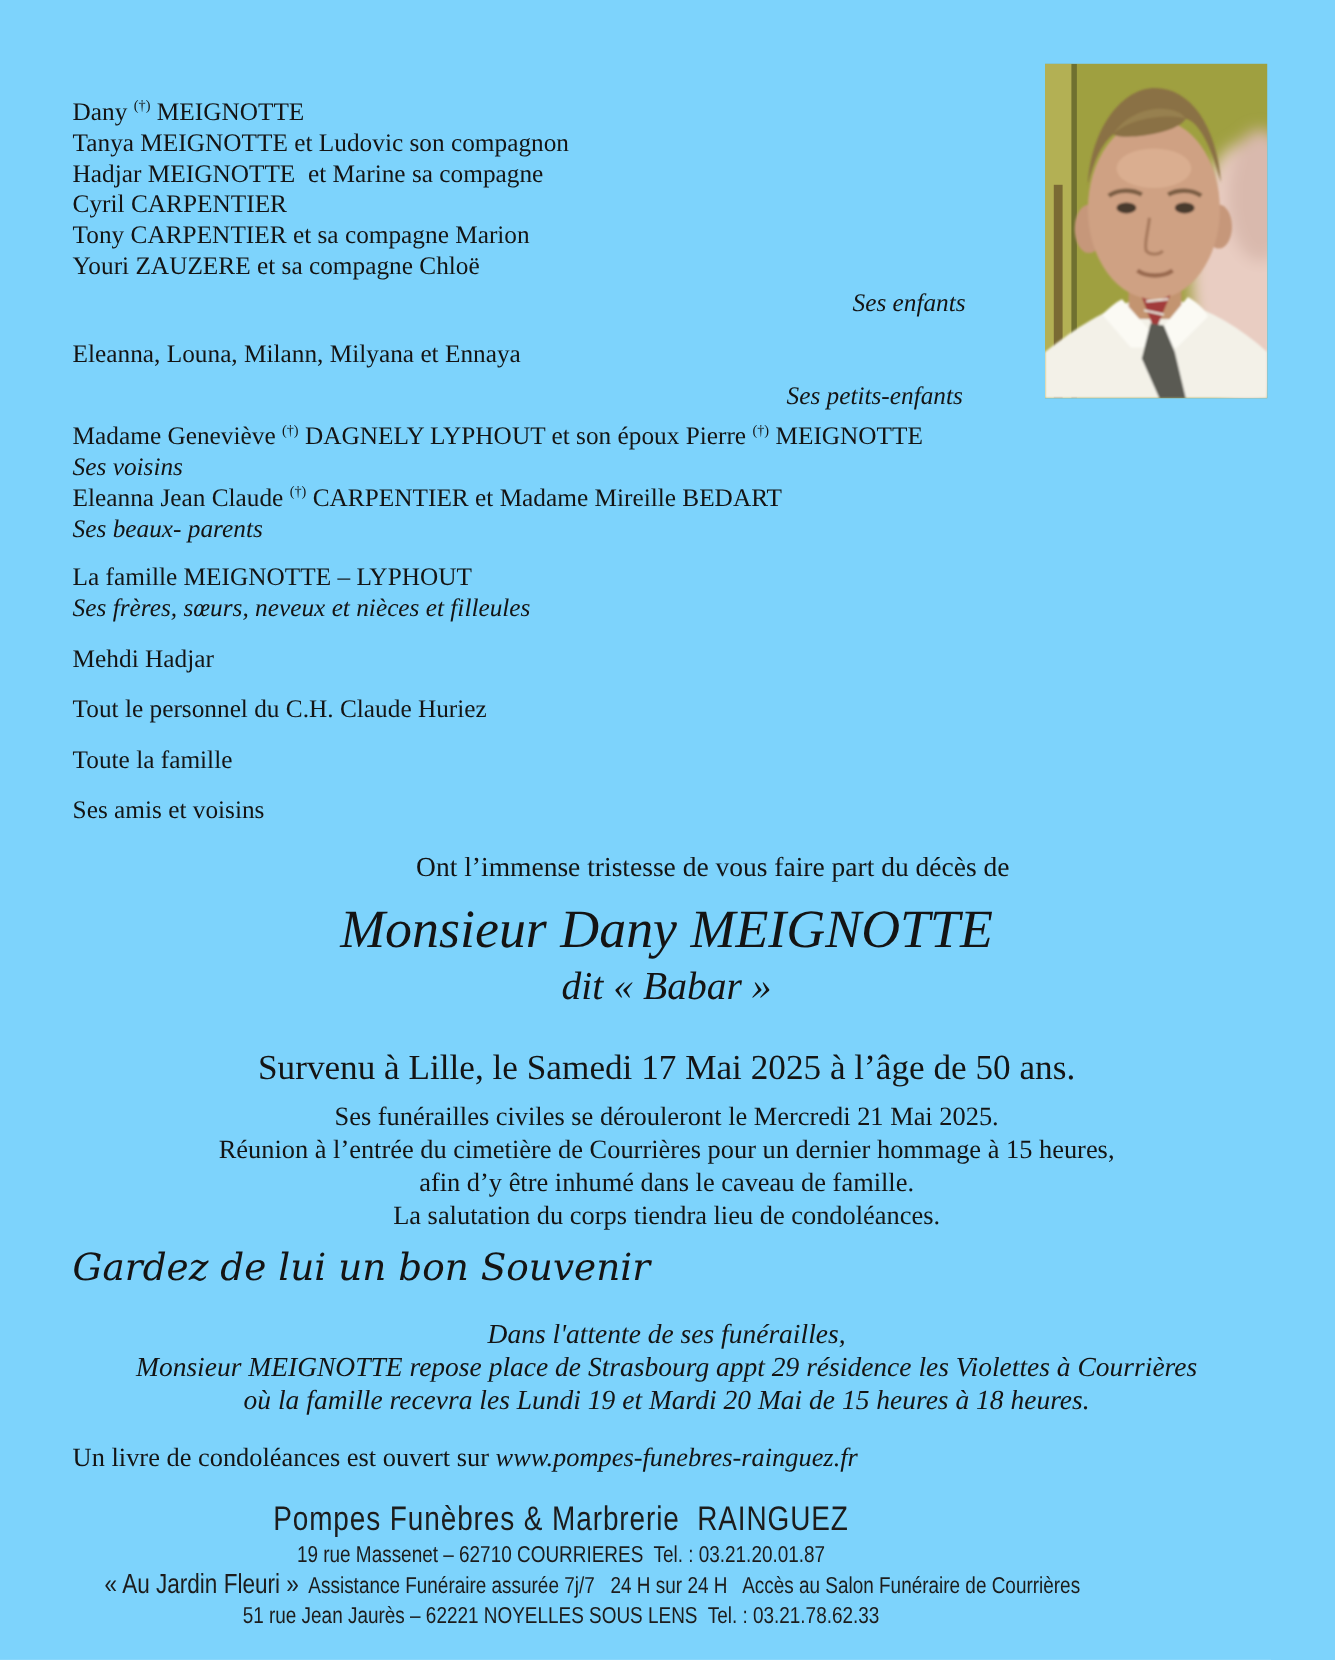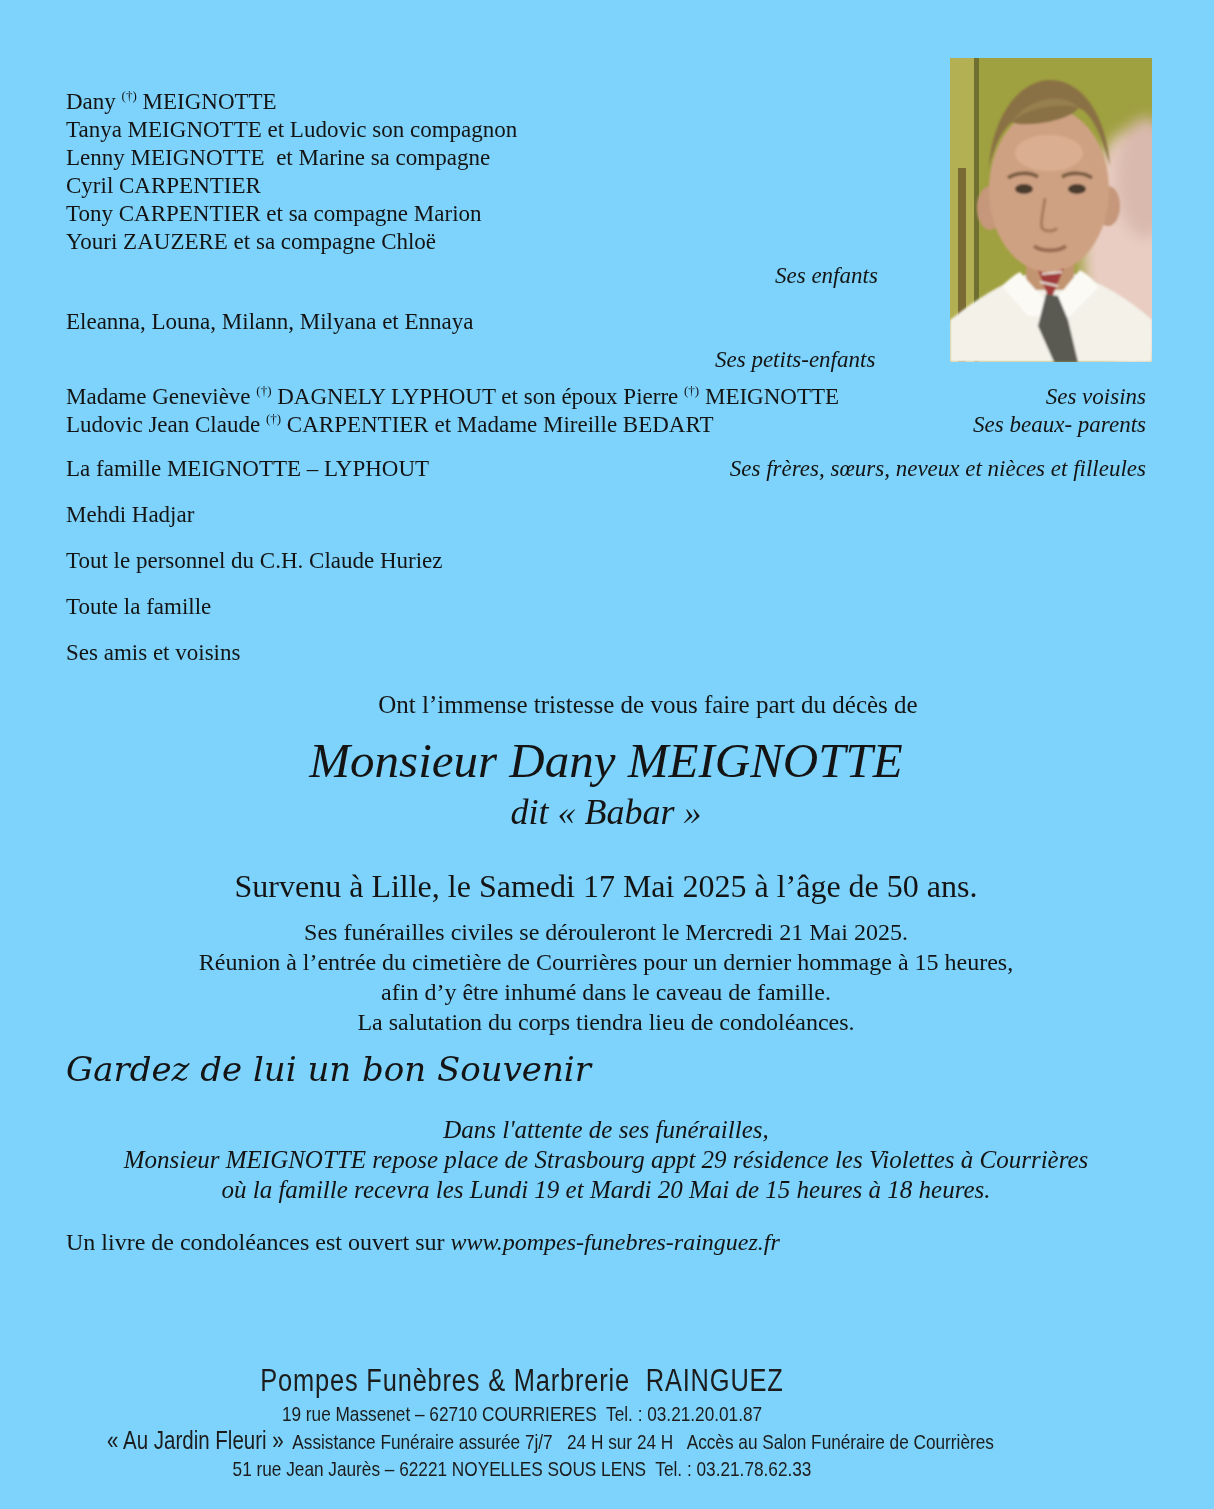--- a/index.html
+++ b/index.html
@@ -11,36 +11,36 @@
     font-family:"Liberation Serif","DejaVu Serif",serif;
     overflow:hidden;
   }
   .content { position:absolute; left:66px; top:88px; width:1080px; }
   .line { font-size:23px; line-height:28px; white-space:pre-wrap; }
   sup.dag { font-size:13px; line-height:0; }
   .rel-label { font-style:italic; font-size:23px; line-height:28px; }
   .lbl-children { margin-left:709px; margin-top:6px; }
   .lbl-grandchildren { margin-left:649px; margin-top:10px; }
   .mt-grand { margin-top:18px; }
-  .row { display:flex; justify-content:space-between; align-items:baseline; }
+  .row { display:flex; justify-content:center; align-items:baseline;flex-direction:column; }
   .rows-parents { margin-top:9px; }
   .row-siblings { margin-top:16px; }
   .mt-christelle { margin-top:22px; }
   .mt-18 { margin-top:18px; }
   .intro { margin-top:23px; text-align:center; font-size:25px; line-height:30px; position:relative; left:42px; }
   .title { margin-top:12px; text-align:center; font-style:italic; font-size:49px; line-height:58px; }
   .nickname { text-align:center; font-style:italic; font-size:36px; line-height:44px; }
   .death { margin-top:37px; text-align:center; font-size:32px; line-height:30px; }
   .funeral { margin-top:16px; text-align:center; font-size:24px; line-height:30px; }
   .motto { margin-top:12px; text-align:left; font-style:italic; font-size:34px; line-height:40px; font-family:"DejaVu Serif",serif; }
   .visitation { margin-top:26px; text-align:center; font-style:italic; font-size:25px; line-height:30px; }
   .condolence { margin-top:22px; text-align:left; font-size:24px; line-height:30px; }
   .condolence .url { font-style:italic; }
   .footer {
-    position:absolute; left:16px; top:1362px; width:1012px; text-align:center;
+    position:absolute; left:4px; top:1362px; width:1012px; text-align:center;
     font-family:"Liberation Sans","DejaVu Sans",sans-serif; color:#1c1c1c;
   }
   .footer .fline { transform:scaleX(0.82); transform-origin:50% 50%; white-space:pre; }
   .footer .fname { font-size:31px; line-height:38px; letter-spacing:1px; }
   .footer .faddr { font-size:21px; line-height:27px; }
   .footer .fbrand { font-size:25px; }
   .photo {
     position:absolute; left:950px; top:58px; width:202px; height:304px;
     overflow:hidden; background:#9fa040;
   }
@@ -90,37 +90,37 @@
         <path d="M96 236 L88 268 L104 304 L128 304 L118 262 L108 238 Z" fill="#5a5a52"></path>
       </g>
     </svg>
   </div>
 
   <div class="content">
 
     <div class="names-block">
       <div class="line"><span>Dany </span><sup class="dag">(†)</sup><span> MEIGNOTTE</span></div>
       <div class="line">Tanya MEIGNOTTE et Ludovic son compagnon</div>
-      <div class="line">Lenny MEIGNOTTE  et Marine sa compagne</div>
+      <div class="line">Hadjar MEIGNOTTE  et Marine sa compagne</div>
       <div class="line">Cyril CARPENTIER</div>
       <div class="line">Tony CARPENTIER et sa compagne Marion</div>
       <div class="line">Youri ZAUZERE et sa compagne Chloë</div>
     </div>
     <div class="rel-label lbl-children">Ses enfants</div>
 
     <div class="line mt-grand">Eleanna, Louna, Milann, Milyana et Ennaya</div>
     <div class="rel-label lbl-grandchildren">Ses petits-enfants</div>
 
     <div class="rows-parents">
       <div class="row">
         <div class="line"><span>Madame Geneviève </span><sup class="dag">(†)</sup><span> DAGNELY LYPHOUT et son époux Pierre </span><sup class="dag">(†)</sup><span> MEIGNOTTE</span></div>
         <div class="rel-label">Ses voisins</div>
       </div>
       <div class="row">
-        <div class="line"><span>Ludovic Jean Claude </span><sup class="dag">(†)</sup><span> CARPENTIER et Madame Mireille BEDART</span></div>
+        <div class="line"><span>Eleanna Jean Claude </span><sup class="dag">(†)</sup><span> CARPENTIER et Madame Mireille BEDART</span></div>
         <div class="rel-label">Ses beaux- parents</div>
       </div>
     </div>
 
     <div class="row row-siblings">
       <div class="line">La famille MEIGNOTTE – LYPHOUT</div>
       <div class="rel-label">Ses frères, sœurs, neveux et nièces et filleules</div>
     </div>
 
     <div class="line mt-18">Mehdi Hadjar</div>

